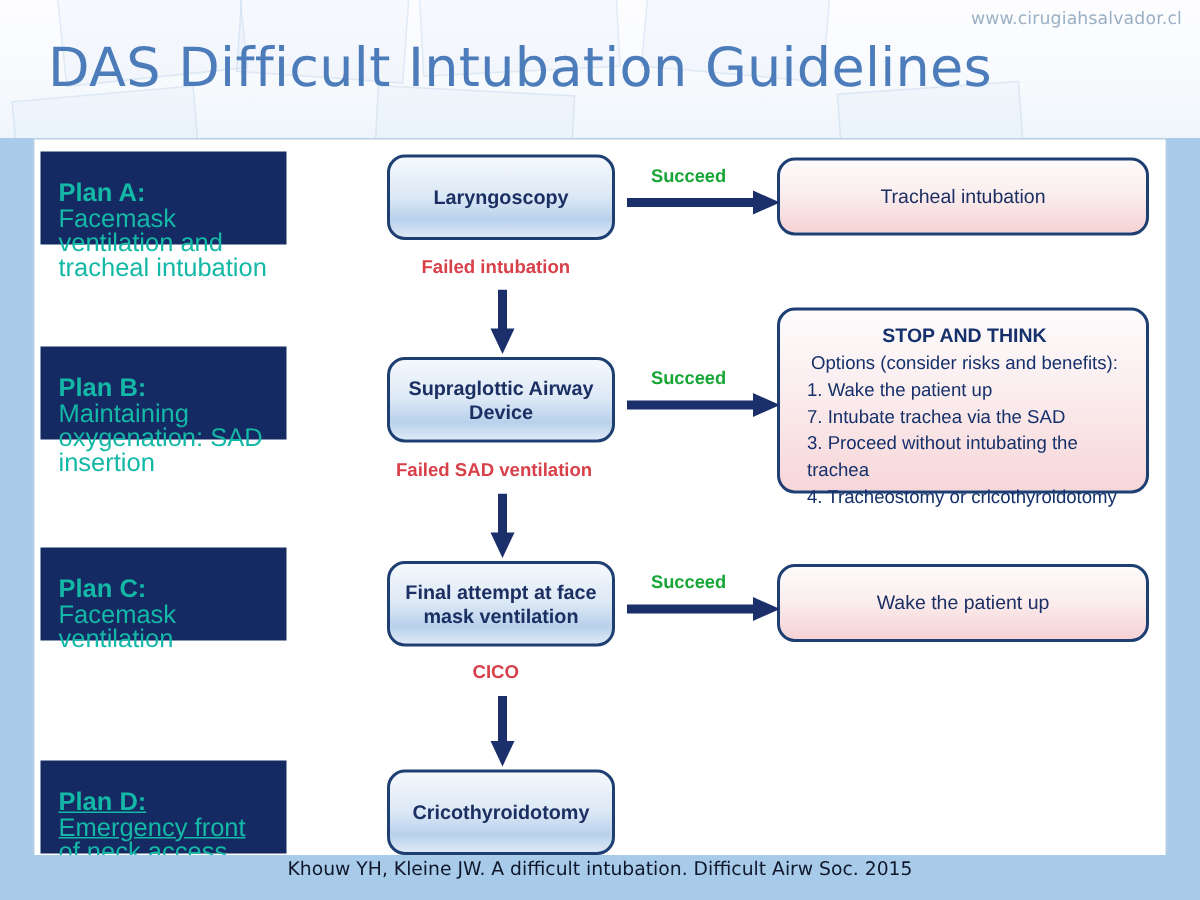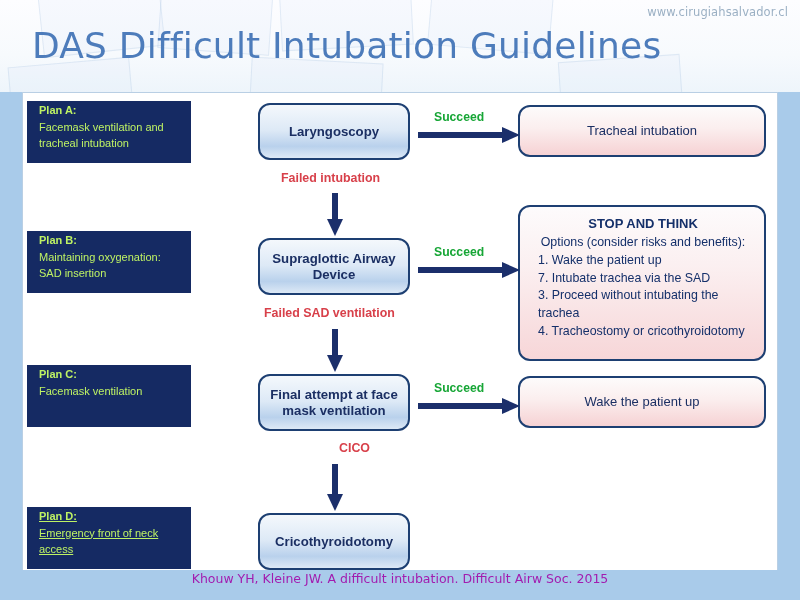--- a/index.html
+++ b/index.html
@@ -31,28 +31,28 @@
   #panel{
     position:absolute;left:22px;top:92px;width:756px;height:480px;
     background:#ffffff;border:1px solid #b9cfe4;box-sizing:border-box;
   }
   #footer-bar{
     position:absolute;left:0;top:570px;width:800px;height:30px;
     background:#a9cbea;
   }
   #footer-citation{
     position:absolute;left:0;top:571px;width:800px;
-    text-align:center;font-size:12.5px;color:#a21caf;
+    text-align:center;font-size:12.5px;color:#0f172a;
     font-family:"DejaVu Sans", sans-serif;
   }
   
   .plan-box{
-    position:absolute;background:#152a63;color:#bef264;
-    box-sizing:border-box;padding:1px 10px 6px 12px;
-    font-size:11px;line-height:16.5px;
+    position:absolute;background:#152a63;color:#14b8a6;
+    box-sizing:border-box;padding:20px 10px 6px 12px;
+    font-size:17px;line-height:16.5px;
   }
   .plan-box .plan-title{font-weight:bold;display:block;}
   .plan-box .plan-desc{display:block;}
   
   .flow-box{
     position:absolute;box-sizing:border-box;
     border:2px solid #1d3f72;border-radius:12px;
     display:flex;align-items:center;justify-content:center;text-align:center;
     color:#1b2f63;
   }
@@ -135,21 +135,21 @@
   </div>
 
   <div class="flow-box pink-box" style="left:495px;top:12px;width:248px;height:52px;">
     <span>Tracheal intubation</span>
   </div>
 
   <div class="flow-box blue-box" style="left:235px;top:420px;width:152px;height:57px;">
     <span>Cricothyroidotomy</span>
   </div>
 
-  <div class="flow-box stop-box" style="left:495px;top:112px;width:248px;height:156px;">
+  <div class="flow-box stop-box" style="left:495px;top:112px;width:248px;height:124px;">
     <span class="stop-title">STOP AND THINK</span>
     <span class="stop-sub">Options (consider risks and benefits):</span>
     <span class="stop-item">1. Wake the patient up</span>
     <span class="stop-item">7. Intubate trachea via the SAD</span>
     <span class="stop-item">3. Proceed without intubating the trachea</span>
     <span class="stop-item">4. Tracheostomy or cricothyroidotomy</span>
   </div>
 
   <div class="flow-box pink-box" style="left:495px;top:283px;width:248px;height:52px;">
     <span>Wake the patient up</span>
@@ -178,21 +178,21 @@
     <line x1="9" y1="0" x2="9" y2="28" stroke="#1b2f6b" stroke-width="6"></line>
     <polygon points="1,26 9,43 17,26" fill="#1b2f6b"></polygon>
   </svg>
 
   <div class="label-fail" style="left:241px;top:213px;">Failed SAD ventilation</div>
   <svg class="arrow" style="left:303px;top:236px;" width="18" height="44" viewBox="0 0 18 44">
     <line x1="9" y1="0" x2="9" y2="28" stroke="#1b2f6b" stroke-width="6"></line>
     <polygon points="1,26 9,43 17,26" fill="#1b2f6b"></polygon>
   </svg>
 
-  <div class="label-fail" style="left:292px;top:348px;margin-left:24px;">CICO</div>
+  <div class="label-fail" style="left:292px;top:348px;">CICO</div>
   <svg class="arrow" style="left:303px;top:371px;" width="18" height="48" viewBox="0 0 18 48">
     <line x1="9" y1="0" x2="9" y2="32" stroke="#1b2f6b" stroke-width="6"></line>
     <polygon points="1,30 9,47 17,30" fill="#1b2f6b"></polygon>
   </svg>
 
 </div>
 
 <div id="footer-bar"></div>
 <div id="footer-citation">Khouw YH, Kleine JW. A difficult intubation. Difficult Airw Soc. 2015</div>
 

